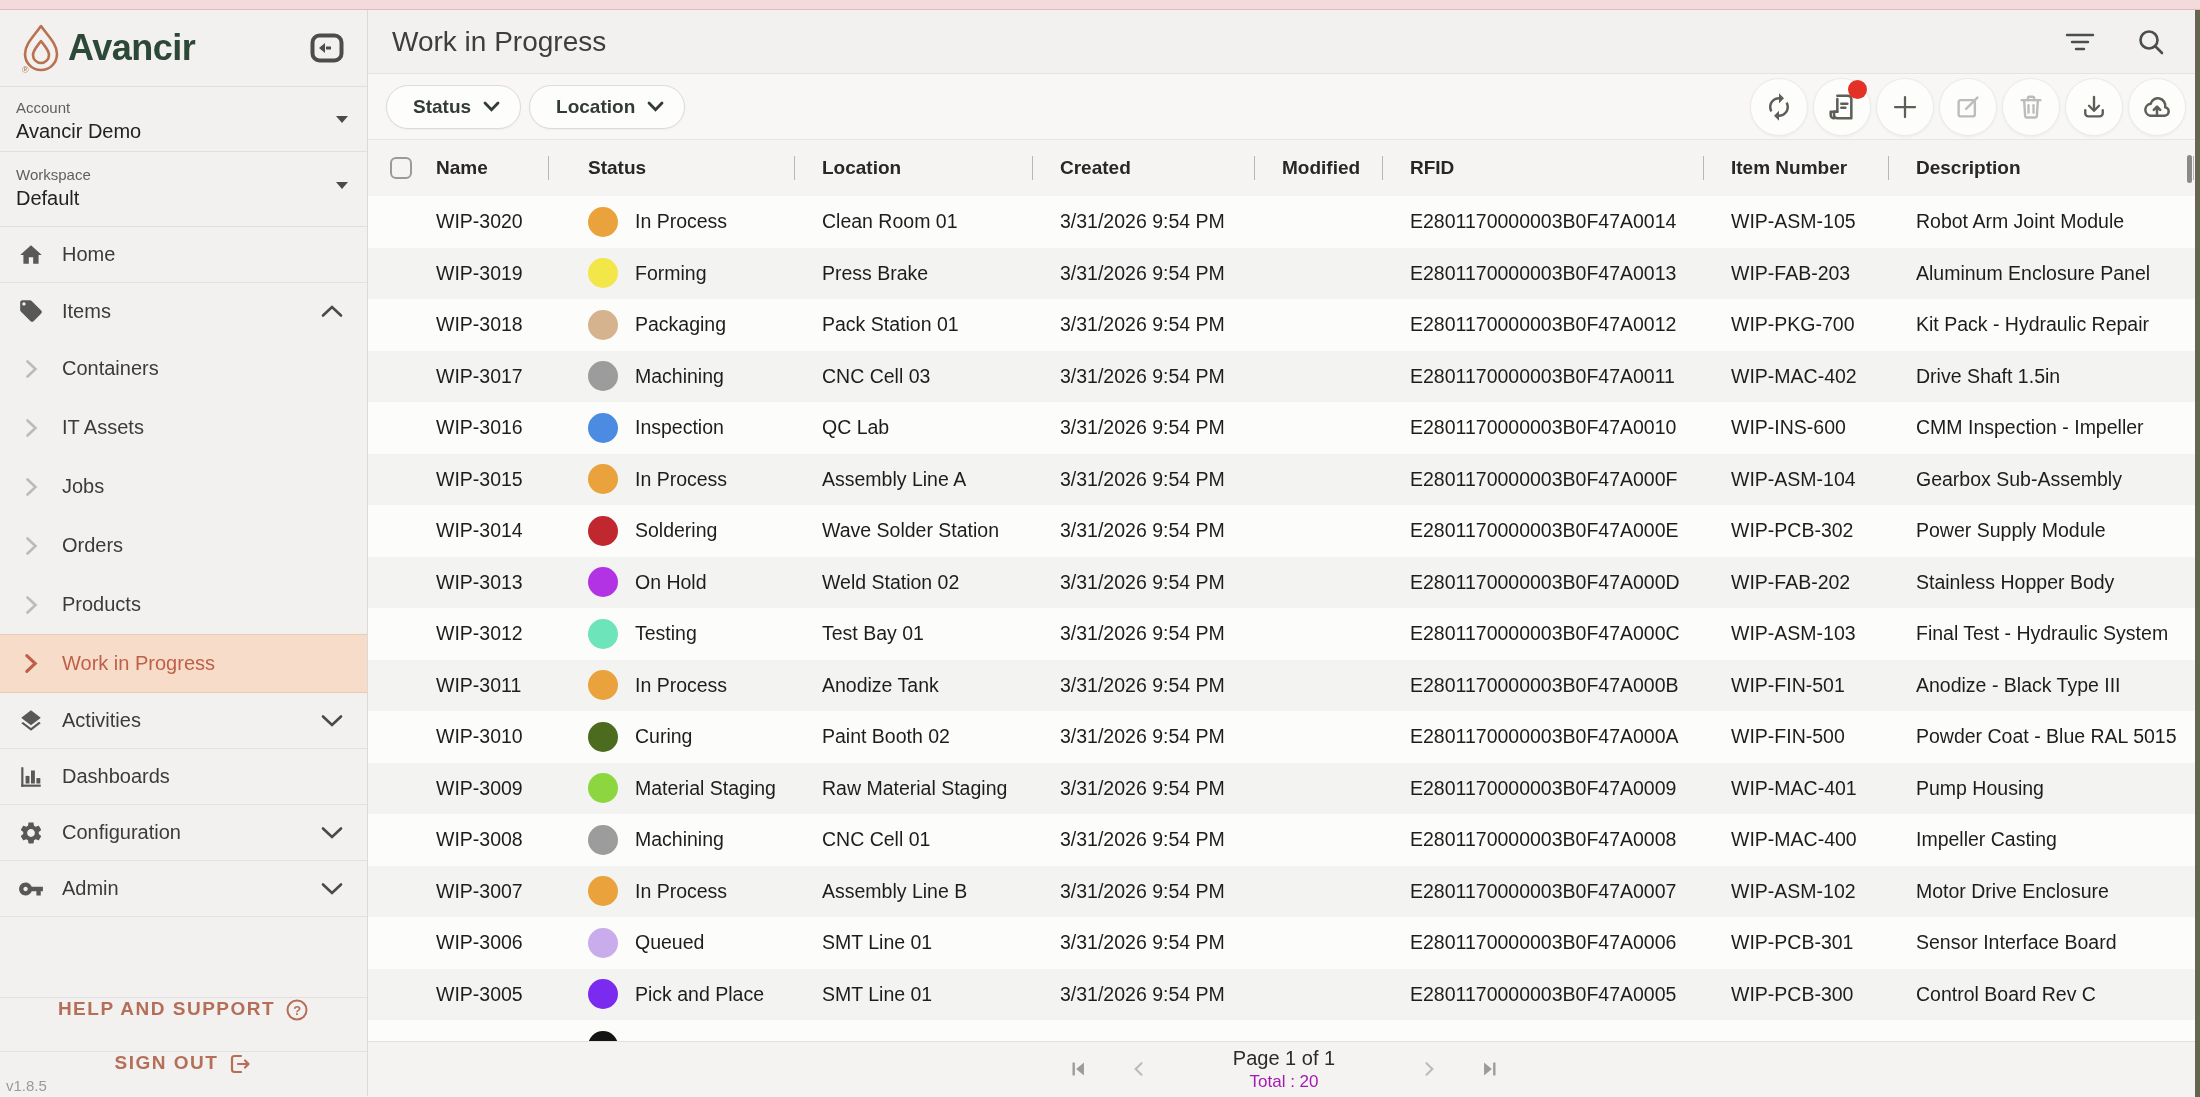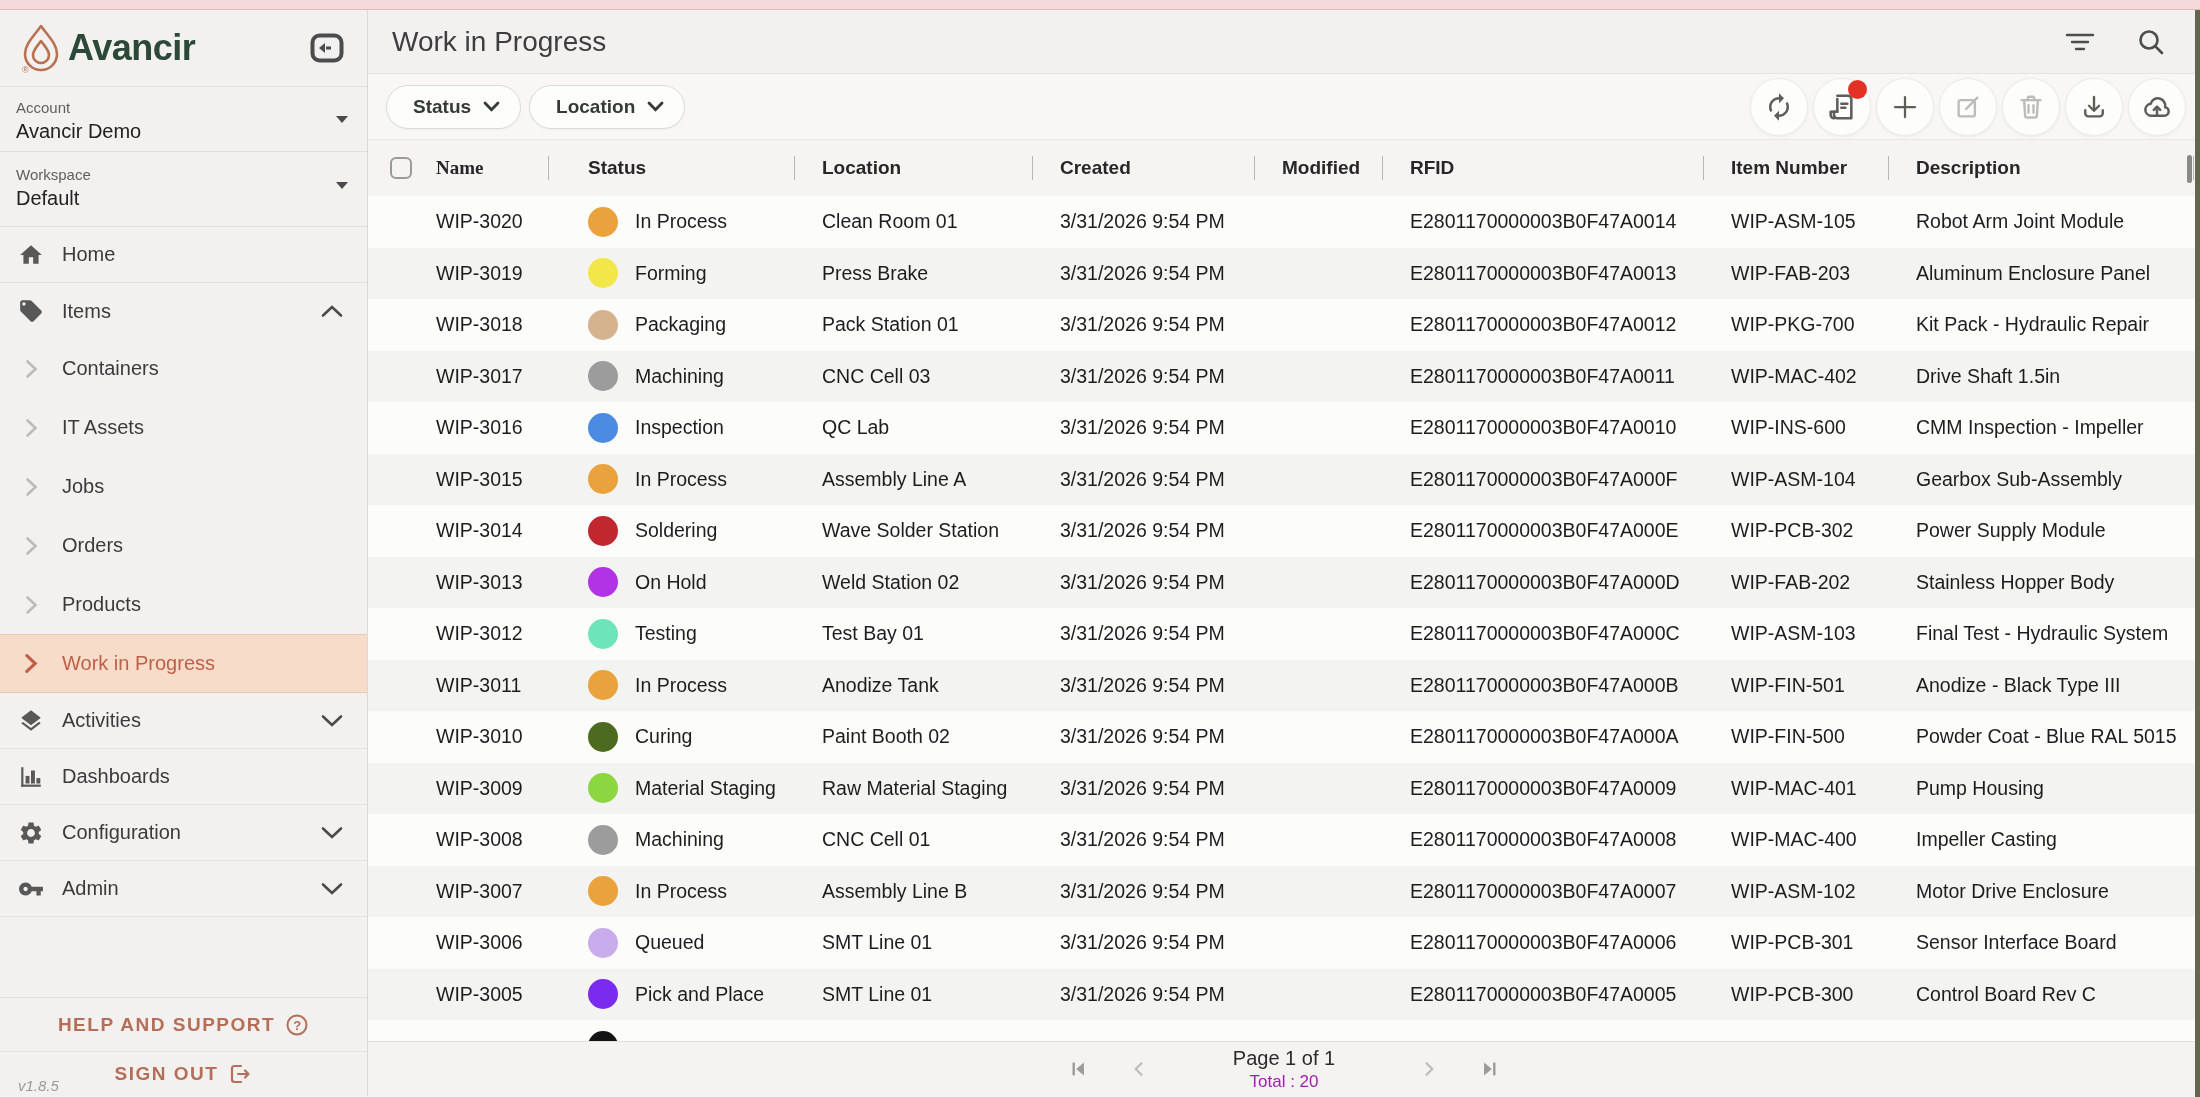--- a/index.html
+++ b/index.html
@@ -28,25 +28,25 @@
   .nav-item{height:56px;display:flex;align-items:center;padding:0 24px 0 0;cursor:pointer;position:relative;}
   .nav-item.sub{height:59px;}
   .nav-item.sep{border-bottom:1px solid #e3e1df;}
   .nav-icon{width:62px;display:flex;justify-content:center;flex:none;color:#585858;}
   .nav-sub-arrow{width:62px;display:flex;justify-content:center;flex:none;color:#bdbbb9;}
   .nav-label{font-size:20px;color:#3b3b3b;white-space:nowrap;}
   .nav-chevron{margin-left:auto;color:#4a4a4a;display:flex;}
   .nav-item.active{background:var(--active-bg,#f6dcc9);border-top:1px solid #eccab2;border-bottom:1px solid #eccab2;}
   .nav-item.active .nav-label{color:var(--accent,#bf5f48);}
   .nav-item.active .nav-sub-arrow{color:var(--accent,#bf5f48);}
-  .side-footer-link{height:55px;display:flex;align-items:center;justify-content:center;gap:10px;
+  .side-footer-link{height:55px;display:flex;align-items:flex-start;justify-content:center;gap:10px;
     color:#b56f58;font-size:19px;font-weight:bold;letter-spacing:1.5px;cursor:pointer;}
   .side-footer-link.sep{border-bottom:1px solid #e3e1df;border-top:1px solid #e3e1df;}
   .side-footer-link.signout{height:44px;}
-  .version{position:absolute;left:18px;bottom:2px;font-size:15px;color:#9a9a98;font-style:italic;}
+  .version{position:absolute;left:6px;bottom:2px;font-size:15px;color:#9a9a98;}
 
   
   .main{flex:1;display:flex;flex-direction:column;min-width:0;position:relative;}
   .page-header{height:64px;background:#f2f1f0;border-bottom:1px solid #e5e3e1;
     display:flex;align-items:center;padding:0 34px 0 24px;}
   .page-title{font-size:28px;color:#3e3e3e;}
   .header-icons{margin-left:auto;display:flex;align-items:center;gap:40px;}
   .hdr-icon{color:#4b4f4a;display:flex;cursor:pointer;}
 
   .toolbar{height:66px;background:#f8f7f6;border-bottom:1px solid #e8e6e4;
@@ -58,21 +58,21 @@
   .tool-btn{position:relative;width:58px;height:58px;border-radius:50%;background:#fdfdfc;
     border:1px solid #ecebe9;display:flex;align-items:center;justify-content:center;cursor:pointer;
     box-shadow:0 1px 3px rgba(0,0,0,0.05);color:#5b5f58;}
   .tool-btn.disabled{color:#bcbcba;cursor:default;}
   .badge-dot{position:absolute;top:1px;right:3px;width:19px;height:19px;border-radius:50%;
     background:var(--badge,#e43125);}
 
   .grid-row{display:grid;grid-template-columns:50px 130px 246px 238px 222px 128px 321px 185px minmax(0,1fr);}
   .table-header{height:56px;align-items:center;background:#f5f4f3;font-size:19px;font-weight:bold;color:#272727;}
   .th{position:relative;padding-left:28px;white-space:nowrap;}
-  .th.c-name{padding-left:18px;font-family:Liberation Serif, serif;}
+  .th.c-name{padding-left:18px;}
   .th.c-status{padding-left:40px;}
   .th.with-sep:before{content:"";position:absolute;left:0;top:50%;margin-top:-12px;height:24px;width:1px;background:#b9b7b5;}
   .th.end-sep:after{content:"";position:absolute;right:6px;top:50%;margin-top:-12px;height:24px;width:1px;background:#b9b7b5;}
   .th-check{padding-left:22px;display:flex;align-items:center;}
   .checkbox{width:22px;height:22px;border:2px solid #9a9a98;border-radius:6px;background:transparent;cursor:pointer;}
 
   .table-rows{flex:1;overflow:hidden;background:#fbfbfa;}
   .row{height:51.5px;align-items:center;font-size:19.5px;color:#1d1d1d;cursor:pointer;}
   .row.even{background:#f3f3f1;}
   .row.odd{background:#fcfcfb;}

